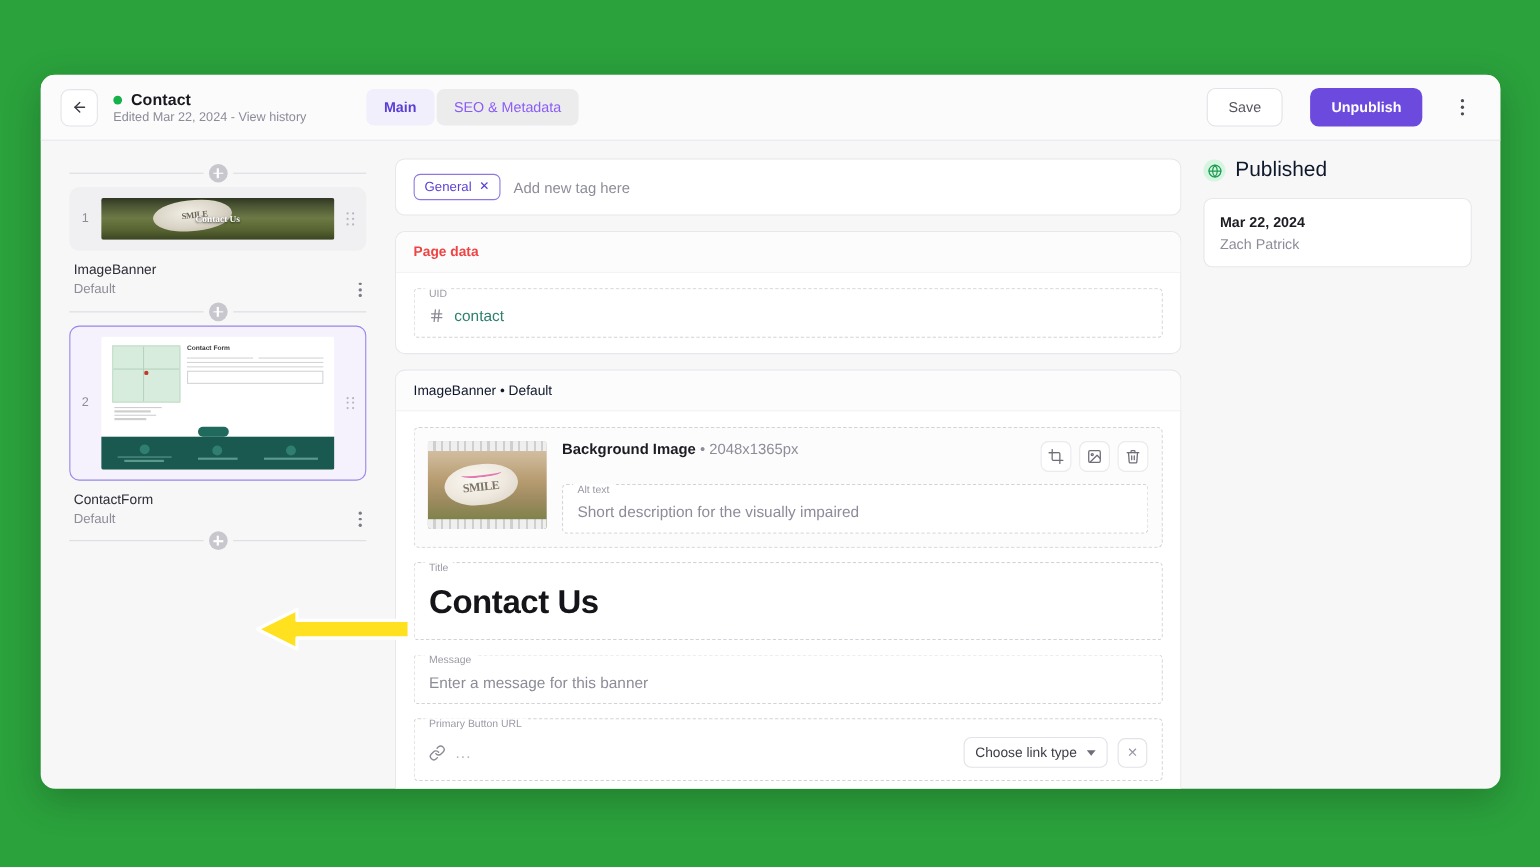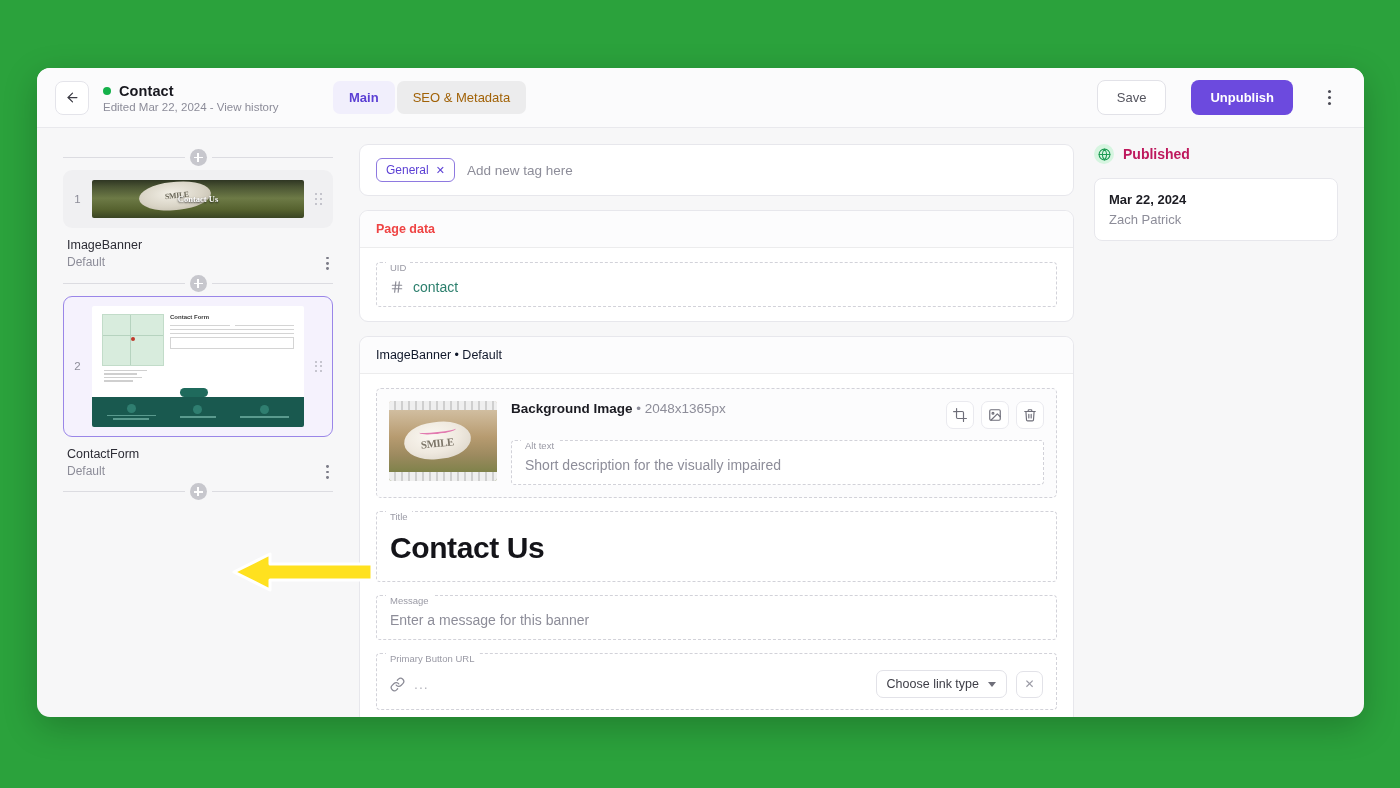--- a/index.html
+++ b/index.html
@@ -52,21 +52,21 @@
 
   .tabs { display: flex; align-items: center; gap: 2px; margin-left: 26px; }
   .tab {
     padding: 9px 16px;
     font-size: 13px;
     border-radius: 7px;
     cursor: pointer;
     white-space: nowrap;
   }
   .tab.active { background: #f1effc; color: #5b3fd4; font-weight: 600; }
-  .tab.inactive { background: #ececed; color: #a16207; }
+  .tab.inactive { background: #ececed; color: #8b5cf6; }
 
   .topbar-spacer { flex: 1 1 auto; }
 
   .btn-save {
     padding: 9px 19px;
     font-size: 13px;
     color: #55555f;
     background: #fff;
     border: 1px solid #e2e2e8;
     border-radius: 8px;
@@ -321,21 +321,21 @@
     font-size: 12px; color: #9a9aa5; background: #fff; cursor: pointer;
   }
 
   
   .right-rail { width: 290px; flex: 0 0 290px; padding: 16px 26px 0 20px; }
   .pub-row { display: flex; align-items: center; gap: 9px; margin-bottom: 14px; }
   .pub-icon {
     width: 20px; height: 20px; border-radius: 50%;
     background: #d6f5e0; display: flex; align-items: center; justify-content: center; flex: 0 0 20px;
   }
-  .pub-label { font-size: 14px; font-weight: 700; color: #be185d; }
+  .pub-label { font-size: 19px; font-weight: 400; color: #0f172a; }
   .pub-card {
     background: #fff; border: 1px solid #e7e7ec; border-radius: 8px;
     padding: 13px 14px;
   }
   .pub-date { font-size: 13px; font-weight: 700; color: #1c1c23; margin-bottom: 5px; }
   .pub-author { font-size: 13px; color: #8d8d99; }
 
   
   .arrow-anno {
     position: absolute; left: 228px; top: 552px;

